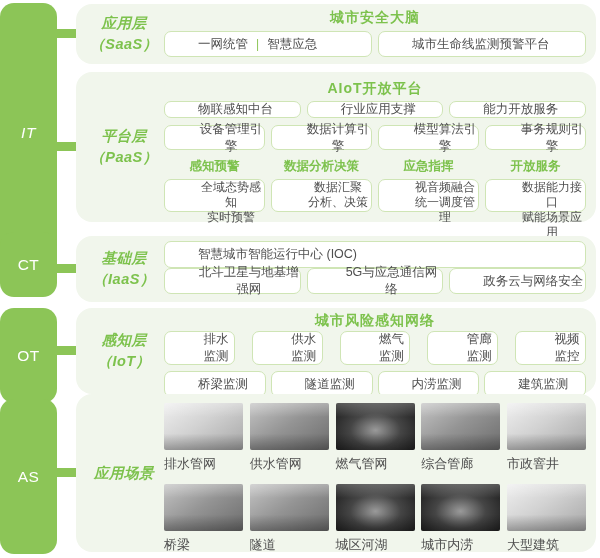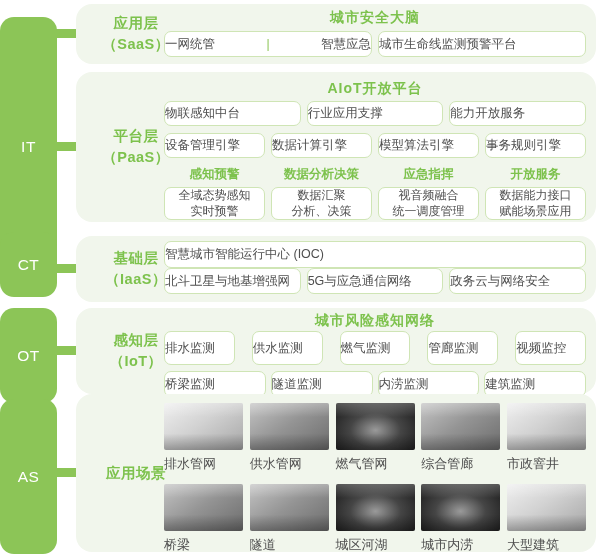--- a/index.html
+++ b/index.html
@@ -10,34 +10,35 @@
   .side-bar {
     position:absolute; left:0; width:57px; background:#8cc557; border-radius:14px;
     color:#ffffff; display:flex; align-items:center; justify-content:center;
     font-size:15.5px; letter-spacing:.5px; z-index:3;
   }
   .stub { position:absolute; left:50px; width:31px; height:9px; background:#8cc557; z-index:1; }
 
   
   .panel { position:absolute; left:76px; width:520px; background:#f1f6ec; border-radius:16px; z-index:2; }
   .layer-label {
-    position:absolute; left:16px; top:0; bottom:0; width:88px;
+    position:absolute; left:4px; top:0; bottom:0; width:88px;
     display:flex; flex-direction:column; align-items:center; justify-content:center;
     color:#7dc24d; font-weight:bold; font-size:14.5px; line-height:21px; letter-spacing:.5px;
     text-align:center;
+    font-style:italic;
   }
   .content { position:absolute; left:88px; right:10px; top:0; bottom:0; }
 
   .green-title { color:#7dc24d; font-weight:bold; font-size:14px; line-height:16px; text-align:center; letter-spacing:1px; }
 
   .row { display:flex; gap:6px; }
   .box {
     background:#ffffff; border:1px solid #cfe5b5; border-radius:7px; box-sizing:border-box;
-    display:flex; align-items:center; justify-content:space-between;
-    font-size:12.5px; color:#4f4f4f; flex:1; text-align:center;
+    display:flex; align-items:center; justify-content:flex-start;
+    font-size:12.5px; color:#4f4f4f; flex:1; text-align:center;padding-left:33px;
   }
   .box .sep { color:#8cc557; margin:0 8px; font-size:12px; }
   .box.two-line { flex-direction:column; line-height:15px; font-size:12px; }
 
   .header-row { display:flex; gap:6px; }
   .group-header { flex:1; text-align:center; color:#7dc24d; font-weight:bold; font-size:12.5px; }
 
   
   .scene-row { display:flex; justify-content:space-between; }
   .figure { width:79px; }
@@ -55,21 +56,21 @@
 <body>
 
 <div class="canvas">
 
   <div class="stub" style="top:29px;"></div>
   <div class="stub" style="top:142px;"></div>
   <div class="stub" style="top:264px;"></div>
   <div class="stub" style="top:346px;"></div>
   <div class="stub" style="top:468px;"></div>
 
-  <div class="side-bar" style="top:17px;height:260px;">
+  <div class="side-bar" style="top:3px;height:260px;font-style:italic;">
       <span>IT</span>
     </div>
   <div class="side-bar" style="top:232px;height:65px;">
       <span>CT</span>
     </div>
   <div class="side-bar" style="top:308px;height:95px;">
       <span>OT</span>
     </div>
   <div class="side-bar" style="top:399px;height:155px;">
       <span>AS</span>
@@ -93,21 +94,21 @@
     </div>
   </section>
 
   <section class="panel" style="top:72px;height:150px;">
     <div class="layer-label">
       <div>平台层</div>
       <div>（PaaS）</div>
     </div>
     <div class="content">
       <div class="green-title" style="margin-top:8px;">AIoT开放平台</div>
-      <div class="row" style="margin-top:5px;height:25px;">
+      <div class="row" style="margin-top:5px;height:17px;">
         <div class="box">物联感知中台</div>
         <div class="box">行业应用支撑</div>
         <div class="box">能力开放服务</div>
       </div>
       <div class="row" style="margin-top:7px;height:25px;">
         <div class="box">设备管理引擎</div>
         <div class="box">数据计算引擎</div>
         <div class="box">模型算法引擎</div>
         <div class="box">事务规则引擎</div>
       </div>

